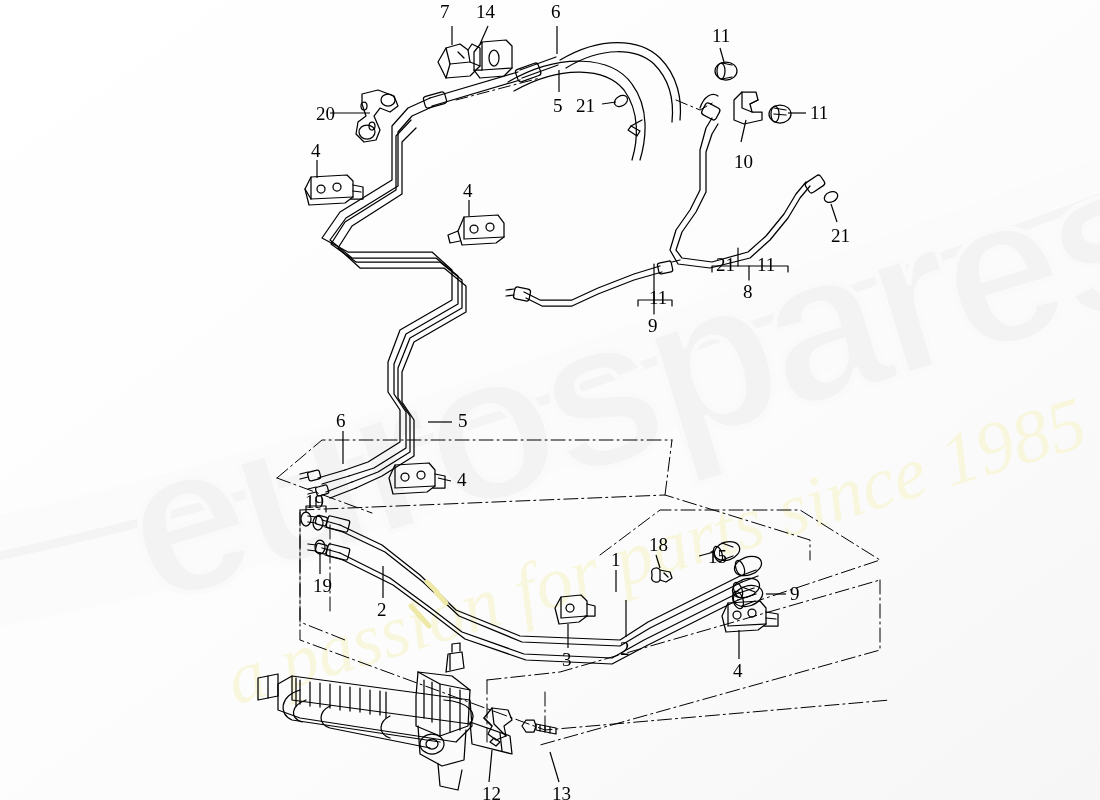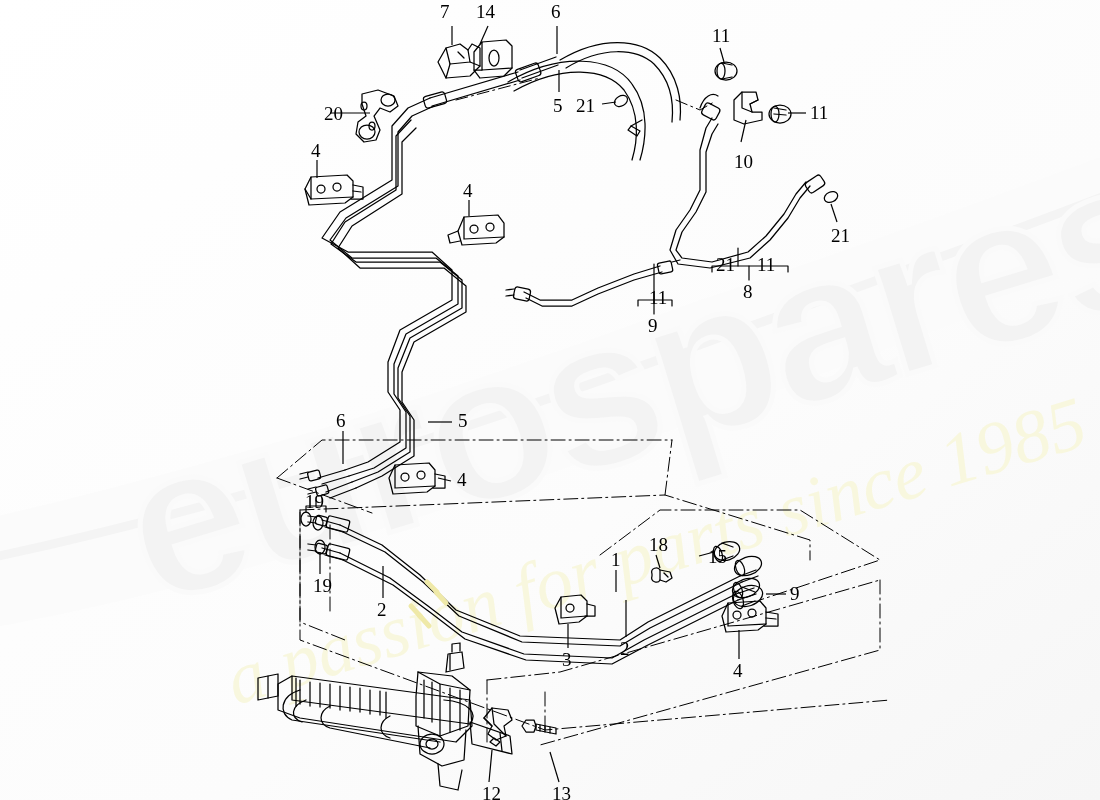--- a/index.html
+++ b/index.html
@@ -373,21 +373,21 @@
       <path d="M489 782 L492 750"></path>
       <path d="M559 782 L550 752"></path>
     </g>
   </svg>
 
   <div>
     <span class="lbl" style="left:440px;top:2px">7</span>
     <span class="lbl" style="left:476px;top:2px">14</span>
     <span class="lbl" style="left:551px;top:2px">6</span>
     <span class="lbl" style="left:712px;top:26px">11</span>
-    <span class="lbl" style="left:324px;top:104px">20</span>
+    <span class="lbl" style="left:316px;top:104px">20</span>
     <span class="lbl" style="left:553px;top:96px">5</span>
     <span class="lbl" style="left:576px;top:96px">21</span>
     <span class="lbl" style="left:810px;top:103px">11</span>
     <span class="lbl" style="left:734px;top:152px">10</span>
     <span class="lbl" style="left:311px;top:141px">4</span>
     <span class="lbl" style="left:463px;top:181px">4</span>
     <span class="lbl" style="left:831px;top:226px">21</span>
     <span class="lbl" style="left:716px;top:255px">21</span>
     <span class="lbl" style="left:757px;top:255px">11</span>
     <span class="lbl" style="left:743px;top:282px">8</span>

